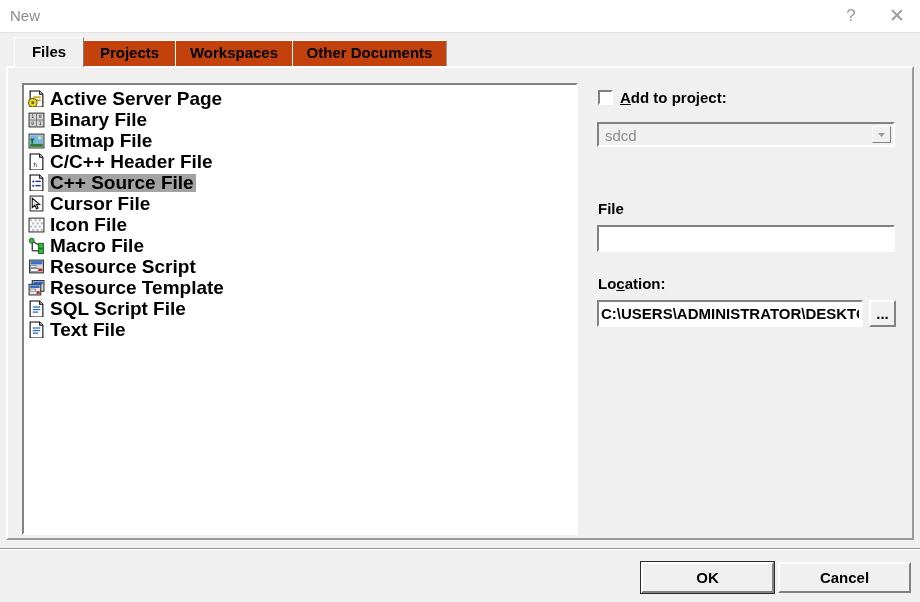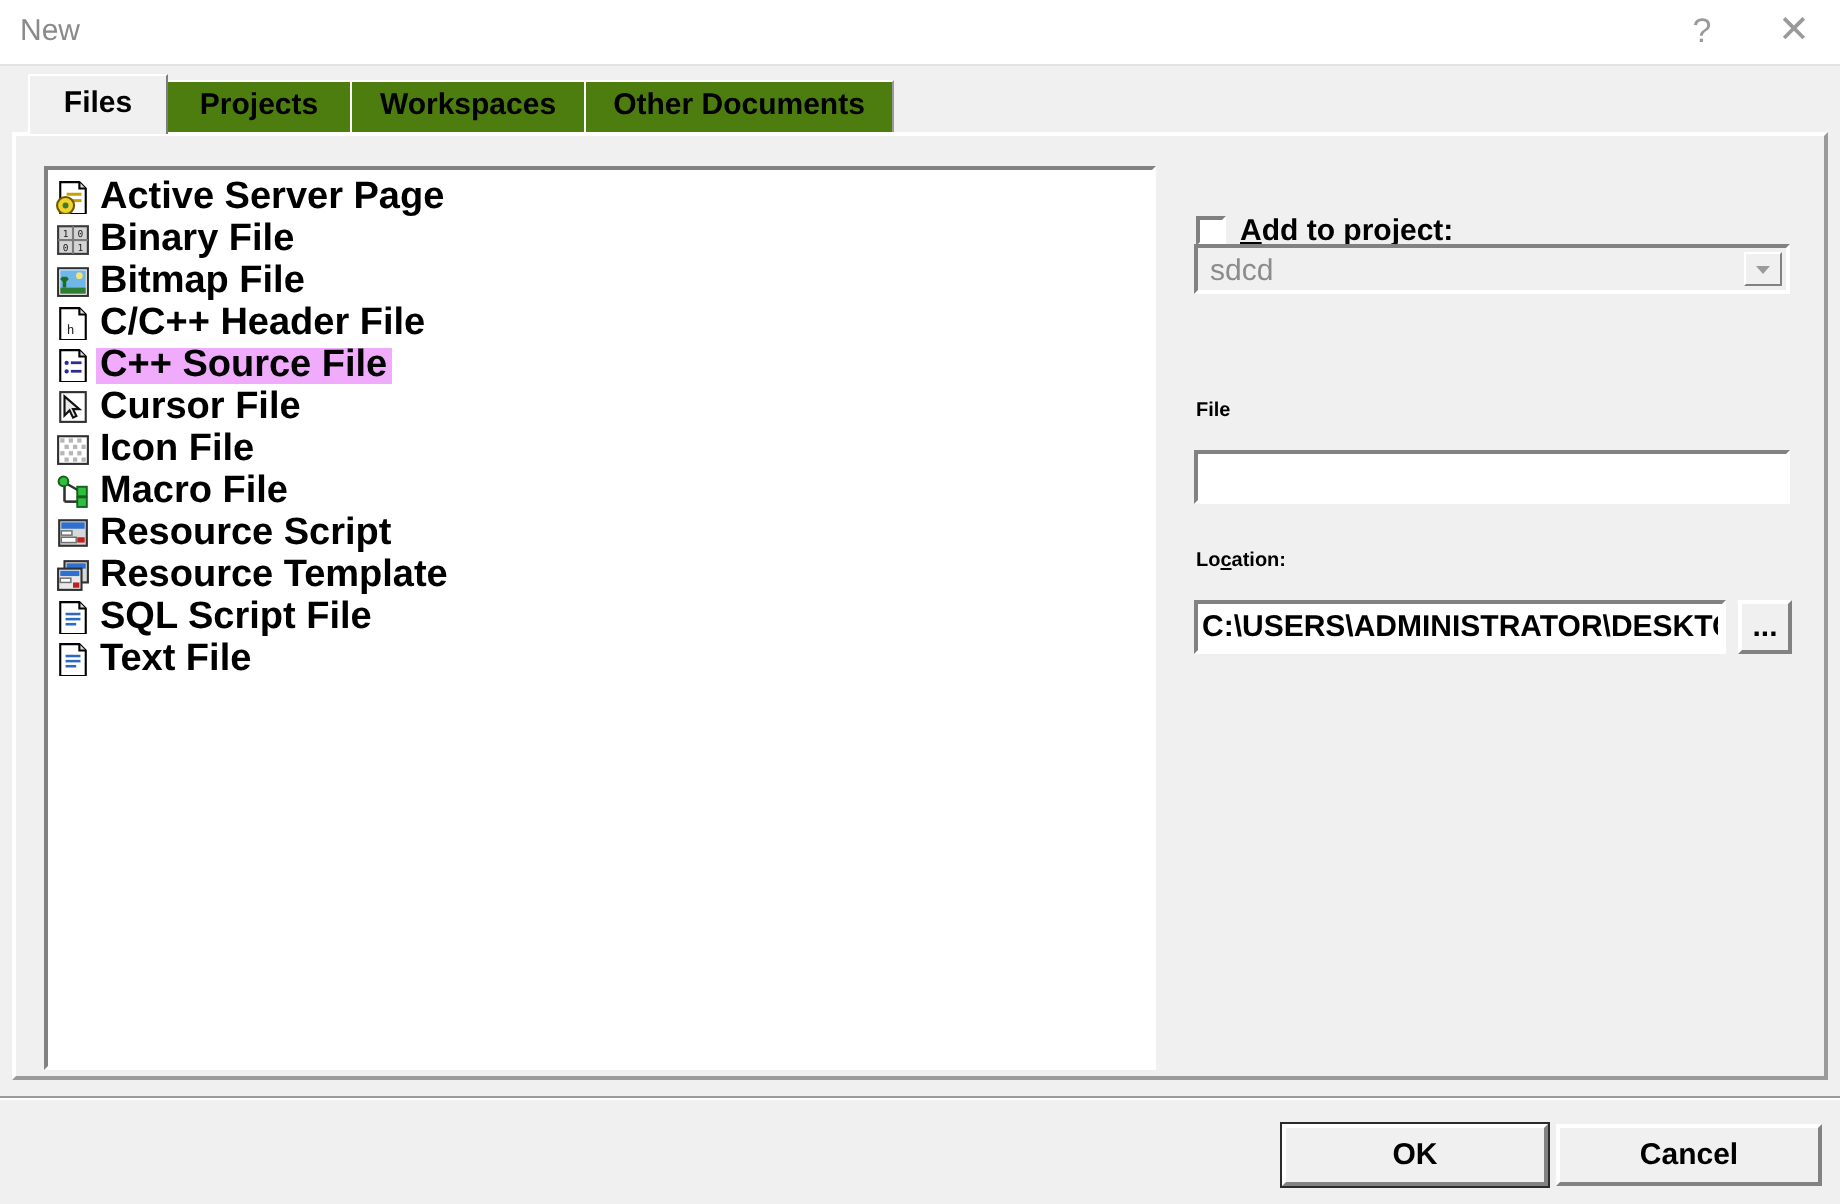--- a/index.html
+++ b/index.html
@@ -67,21 +67,21 @@
   .tab {
     position: absolute;
     top: 7px;
     height: 26px;
     box-sizing: border-box;
     font-size: 15px;
     font-weight: bold;
     color: #000000;
     line-height: 24px;
     text-align: center;
-    background: #4d7c0f;
+    background: #c2410c;
     border-top: 1px solid #ffffff;
     border-left: 1px solid #ffffff;
     border-right: 1px solid #9a9a9a;
     border-bottom: none;
     font-family: "Liberation Sans", sans-serif;
     white-space: nowrap;
     cursor: default;
   }
   .tab.selected {
     background: #f0f0f0;
@@ -141,46 +141,46 @@
   .file-item .label {
     font-size: 19px;
     font-weight: bold;
     color: #000000;
     font-family: "Liberation Sans", sans-serif;
     white-space: nowrap;
     padding: 0 2px;
     line-height: 18px;
   }
   .file-item.selected .label {
-    background: #f0abfc;
+    background: #a3a3a3;
   }
   .ficon {
     width: 17px;
     height: 17px;
     margin-right: 3px;
     flex: 0 0 17px;
     position: relative;
   }
   .ficon svg { display: block; }
 
   
   .panel-label {
     position: absolute;
-    font-size: 10px;
+    font-size: 15px;
     font-weight: bold;
     color: #000000;
     font-family: "Liberation Sans", sans-serif;
     white-space: nowrap;
   }
   .ul { text-decoration: underline; }
 
   #addproject-row {
     position: absolute;
     left: 598px;
-    top: 107px;
+    top: 89px;
     display: flex;
     align-items: center;
     cursor: default;
     text-align: center;
   }
   #addproject-checkbox {
     width: 15px;
     height: 15px;
     background: #ffffff;
     border-left: 2px solid #808080;

